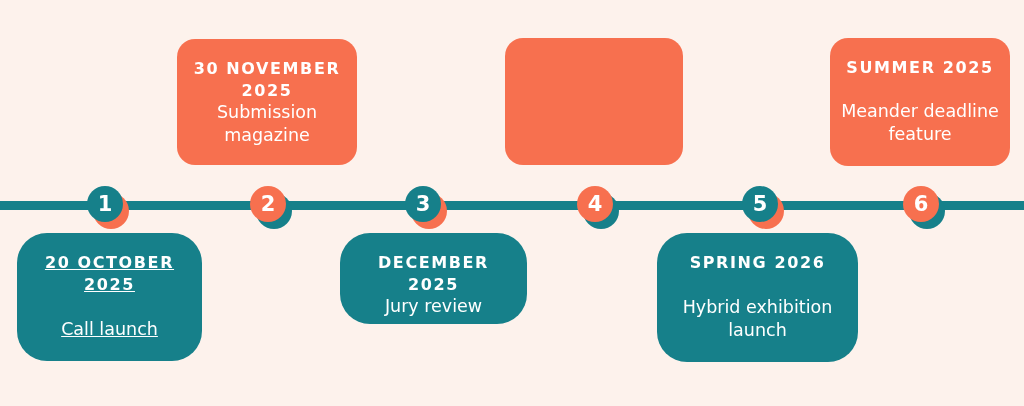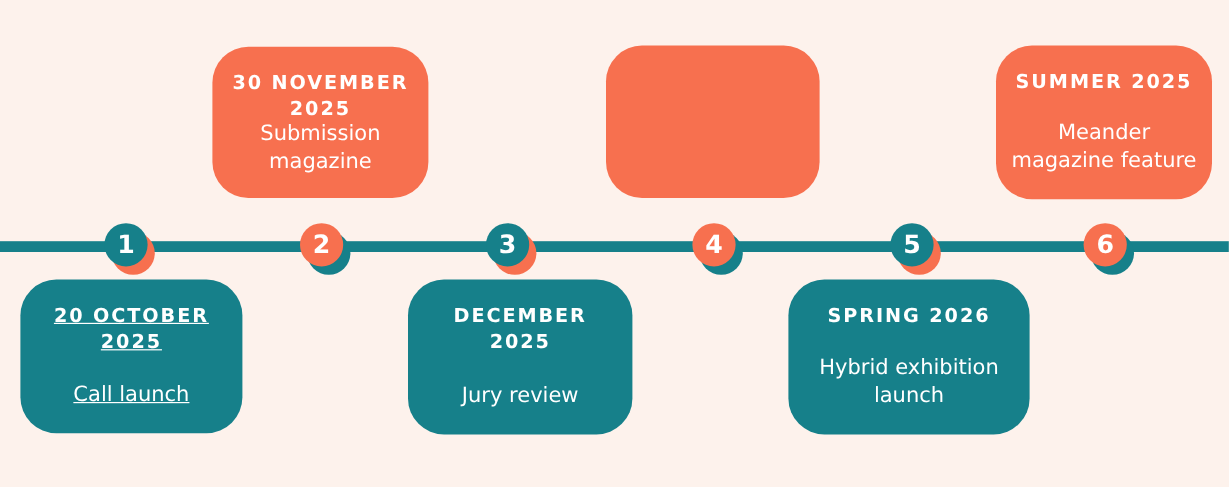--- a/index.html
+++ b/index.html
@@ -52,39 +52,39 @@
     position: absolute;
     border-radius: 30px;
     color: var(--text-light);
     display: flex; flex-direction: column;
     justify-content: space-between;
     text-align: center;
     padding: 19px 10px 20px 10px;
     z-index: 1;
   }
   .card.teal   { background: var(--teal); }
-  .card.orange { background: var(--orange); }
+  .card.orange { background: var(--orange); border-radius: 18px; }
 
   .card .date {
     margin: 0;
     font-size: 16px;
     font-weight: bold;
     letter-spacing: 1.6px;
     line-height: 1.35;
   }
   .card .label {
     margin: 0;
     font-size: 17.5px;
     font-weight: normal;
     line-height: 1.32;
   }
 
   .c1 { left: 17px;  top: 233px; width: 185px; height: 128px; text-decoration: underline; }
   .c2 { left: 177px; top: 39px;  width: 180px; height: 126px; }
-  .c3 { left: 340px; top: 233px; width: 187px; height: 129px; }
+  .c3 { left: 340px; top: 233px; width: 187px; height: 91px; }
   .c4 { left: 505px; top: 38px;  width: 178px; height: 127px; padding-left: 4px; padding-right: 4px; }
   .c5 { left: 657px; top: 233px; width: 201px; height: 129px; align-items: center; }
   .c6 { left: 830px; top: 38px;  width: 180px; height: 128px; }
 </style>
 </head>
 <body>
 
 <div class="stage">
 
   <div class="timeline-line"></div>
@@ -126,16 +126,16 @@
   <div class="card orange c4">
   </div>
 
   <div class="card teal c5">
     <h3 class="date">SPRING 2026</h3>
     <p class="label">Hybrid exhibition launch</p>
   </div>
 
   <div class="card orange c6">
     <h3 class="date">SUMMER 2025</h3>
-    <p class="label">Meander magazine feature</p>
+    <p class="label">Meander deadline feature</p>
   </div>
 
 </div>
 
 </body></html>

